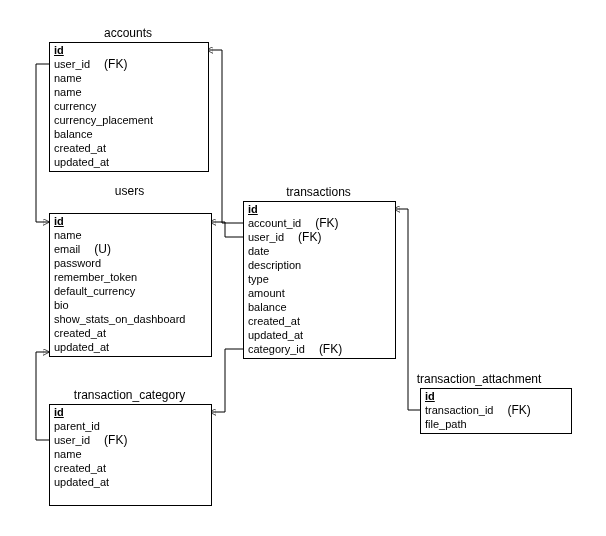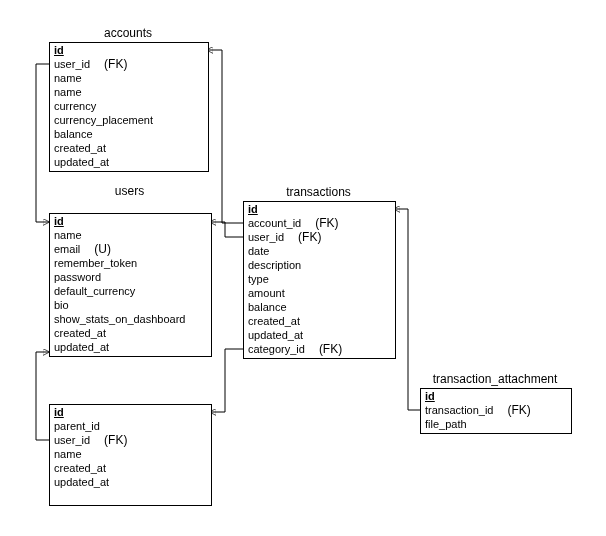--- a/index.html
+++ b/index.html
@@ -135,28 +135,28 @@
       </div>
     <div class="field-row">
         <span class="field-name">name</span>
         <span class="field-ann"></span>
       </div>
     <div class="field-row">
         <span class="field-name">email</span>
         <span class="field-ann">(U)</span>
       </div>
     <div class="field-row">
+        <span class="field-name">password</span>
+        <span class="field-ann"></span>
+      </div>
+    <div class="field-row">
         <span class="field-name">remember_token</span>
         <span class="field-ann"></span>
       </div>
     <div class="field-row">
-        <span class="field-name">password</span>
-        <span class="field-ann"></span>
-      </div>
-    <div class="field-row">
         <span class="field-name">default_currency</span>
         <span class="field-ann"></span>
       </div>
     <div class="field-row">
         <span class="field-name">bio</span>
         <span class="field-ann"></span>
       </div>
     <div class="field-row">
         <span class="field-name">show_stats_on_dashboard</span>
         <span class="field-ann"></span>
@@ -164,20 +164,21 @@
     <div class="field-row">
         <span class="field-name">created_at</span>
         <span class="field-ann"></span>
       </div>
     <div class="field-row">
         <span class="field-name">updated_at</span>
         <span class="field-ann"></span>
       </div>
   </div>
 
+  <div class="entity-title" style="left:49px; top:388px; width:161px;">transaction_category</div>
   <div class="entity" style="left:49px; top:404px; width:161px; height:100px;">
     <div class="field-row">
         <span class="field-name pk">id</span>
         <span class="field-ann"></span>
       </div>
     <div class="field-row">
         <span class="field-name">parent_id</span>
         <span class="field-ann"></span>
       </div>
     <div class="field-row">
@@ -239,21 +240,21 @@
     <div class="field-row">
         <span class="field-name">updated_at</span>
         <span class="field-ann"></span>
       </div>
     <div class="field-row">
         <span class="field-name">category_id</span>
         <span class="field-ann">(FK)</span>
       </div>
   </div>
 
-  <div class="entity-title" style="left:420px; top:372px; width:150px;">transaction_attachment</div>
+  <div class="entity-title" style="left:404px; top:372px; width:150px;">transaction_attachment</div>
   <div class="entity" style="left:420px; top:388px; width:150px; height:44px;">
     <div class="field-row">
         <span class="field-name pk">id</span>
         <span class="field-ann"></span>
       </div>
     <div class="field-row">
         <span class="field-name">transaction_id</span>
         <span class="field-ann">(FK)</span>
       </div>
     <div class="field-row">

